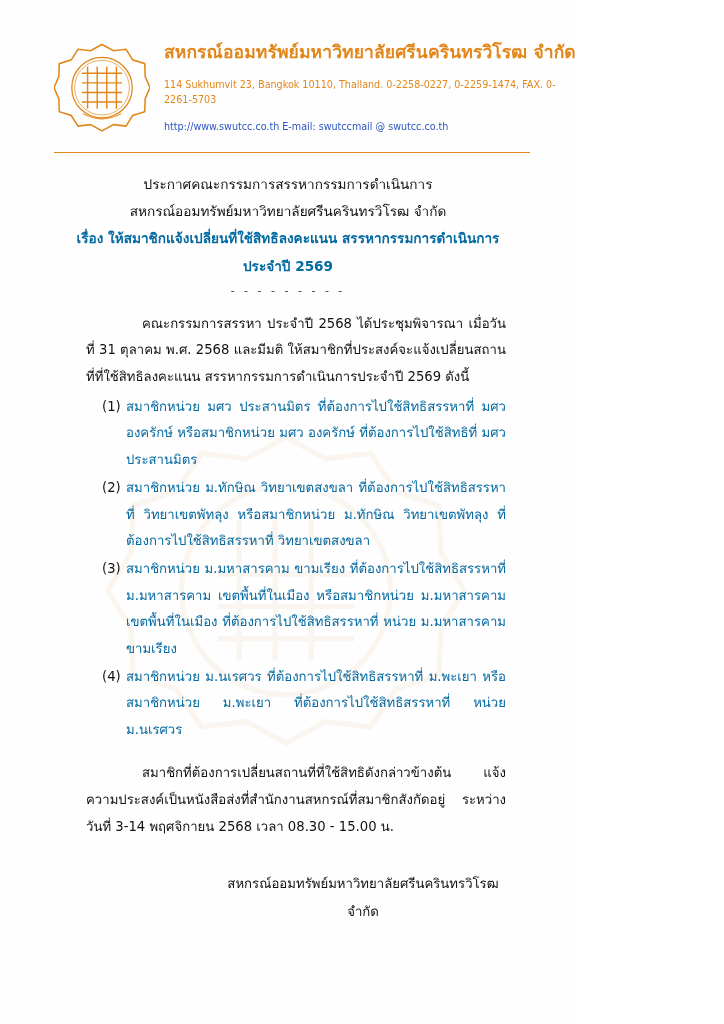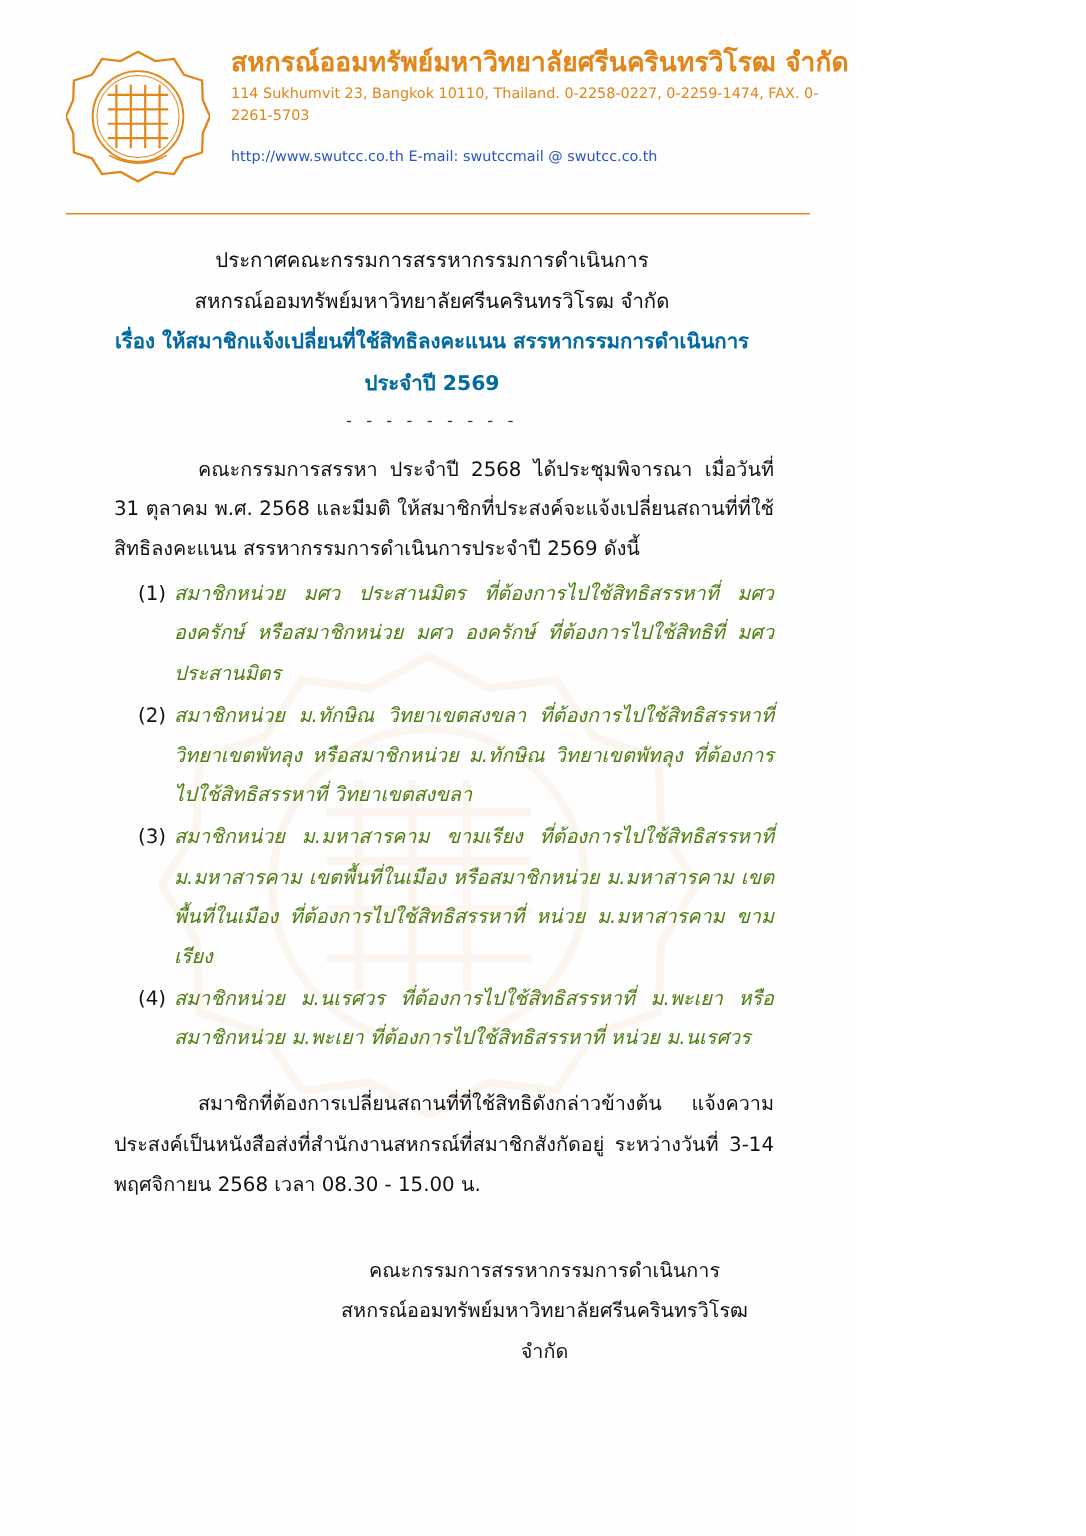--- a/index.html
+++ b/index.html
@@ -14,21 +14,21 @@
     color: #1a1a1a;
     overflow: hidden;
     position: relative;
   }
 
   .page {
     position: relative;
     width: 572px;
     height: 1024px;
     box-sizing: border-box;
-    padding: 4px;
+    padding: 14px;
     background: #fefefe;
   }
 
   
   .watermark {
     position: absolute;
     left: 50%;
     top: 430px;
     transform: translateX(-50%);
     width: 360px;
@@ -74,21 +74,21 @@
     color: #e2861a;
     font-size: 14.5px;
     font-weight: bold;
     margin-top: 9px;
     line-height: 1.3;
   }
   .en-addr {
     color: #e2861a;
     font-size: 9.6px;
     line-height: 1.55;
-    margin-top: 2px;
+    margin-top: 14px;
   }
   .en-web {
     color: #2a55c0;
     font-size: 9.6px;
     line-height: 1.55;
     margin-top: 12px;
   }
   .rule {
     border: none;
     border-top: 1px solid #e2861a;
@@ -147,23 +147,22 @@
     padding-left: 32px;
     box-sizing: border-box;
     font-size: 13.2px;
     line-height: 2.0;
     color: #111;
   }
   .list-text {
     flex: 1 1 auto;
     font-size: 13.2px;
     line-height: 2.0;
-    color: #4d7c0f;
+    color: #0369a1;
     text-align: justify;
-    font-style: italic;
   }
 
   .closing {
     margin-top: 16px;
   }
   .closing .para { line-height: 2.05; }
 
   .signature {
     margin-top: 30px;
     text-align: center;
@@ -241,18 +240,17 @@
         <div class="list-num">(4)</div>
         <div class="list-text">สมาชิกหน่วย ม.นเรศวร ที่ต้องการไปใช้สิทธิสรรหาที่ ม.พะเยา หรือสมาชิกหน่วย ม.พะเยา ที่ต้องการไปใช้สิทธิสรรหาที่ หน่วย ม.นเรศวร</div>
       </div>
     </div>
 
     <div class="closing">
       <div class="para indent">สมาชิกที่ต้องการเปลี่ยนสถานที่ที่ใช้สิทธิดังกล่าวข้างต้น แจ้งความประสงค์เป็นหนังสือส่งที่สำนักงานสหกรณ์ที่สมาชิกสังกัดอยู่ ระหว่างวันที่ 3-14 พฤศจิกายน 2568 เวลา 08.30 - 15.00 น.</div>
     </div>
 
     <div class="signature">
-      <div class="sig-line">คณะกรรมการสรรหากรรมการดำเนินการ</div>
       <div class="sig-line">สหกรณ์ออมทรัพย์มหาวิทยาลัยศรีนครินทรวิโรฒ จำกัด</div>
     </div>
 
   </div>
 </div>
 
 </body></html>

